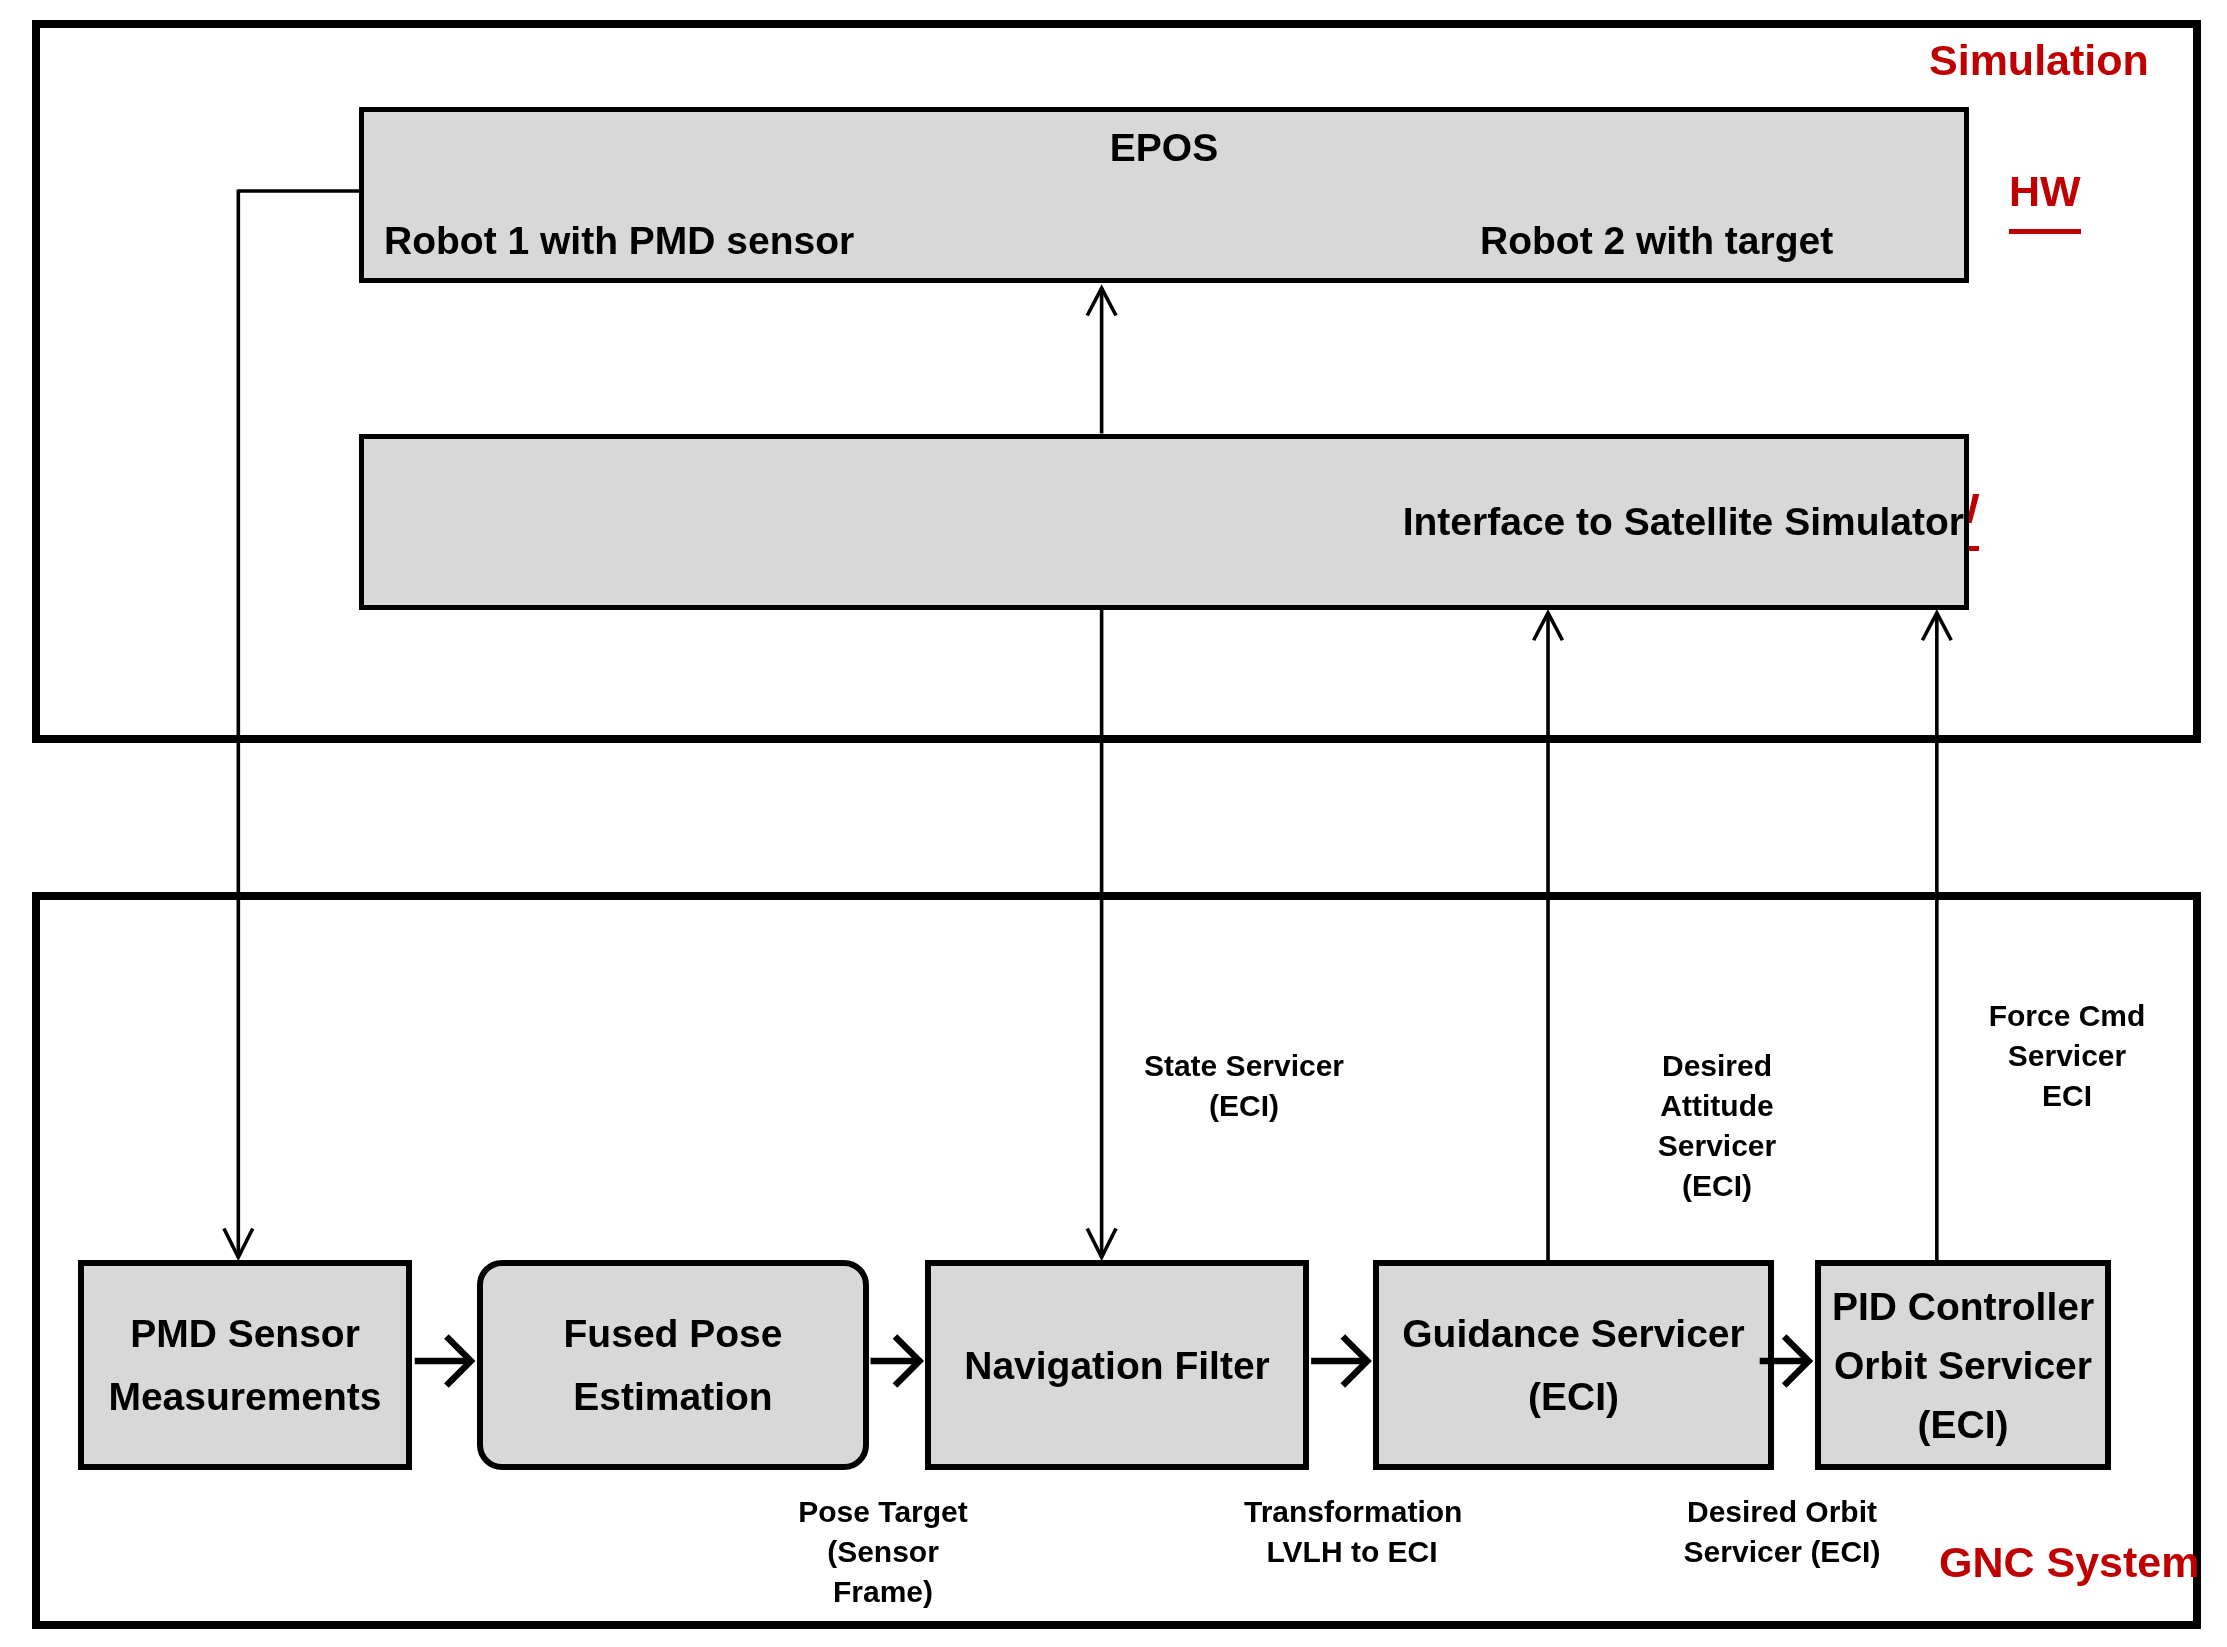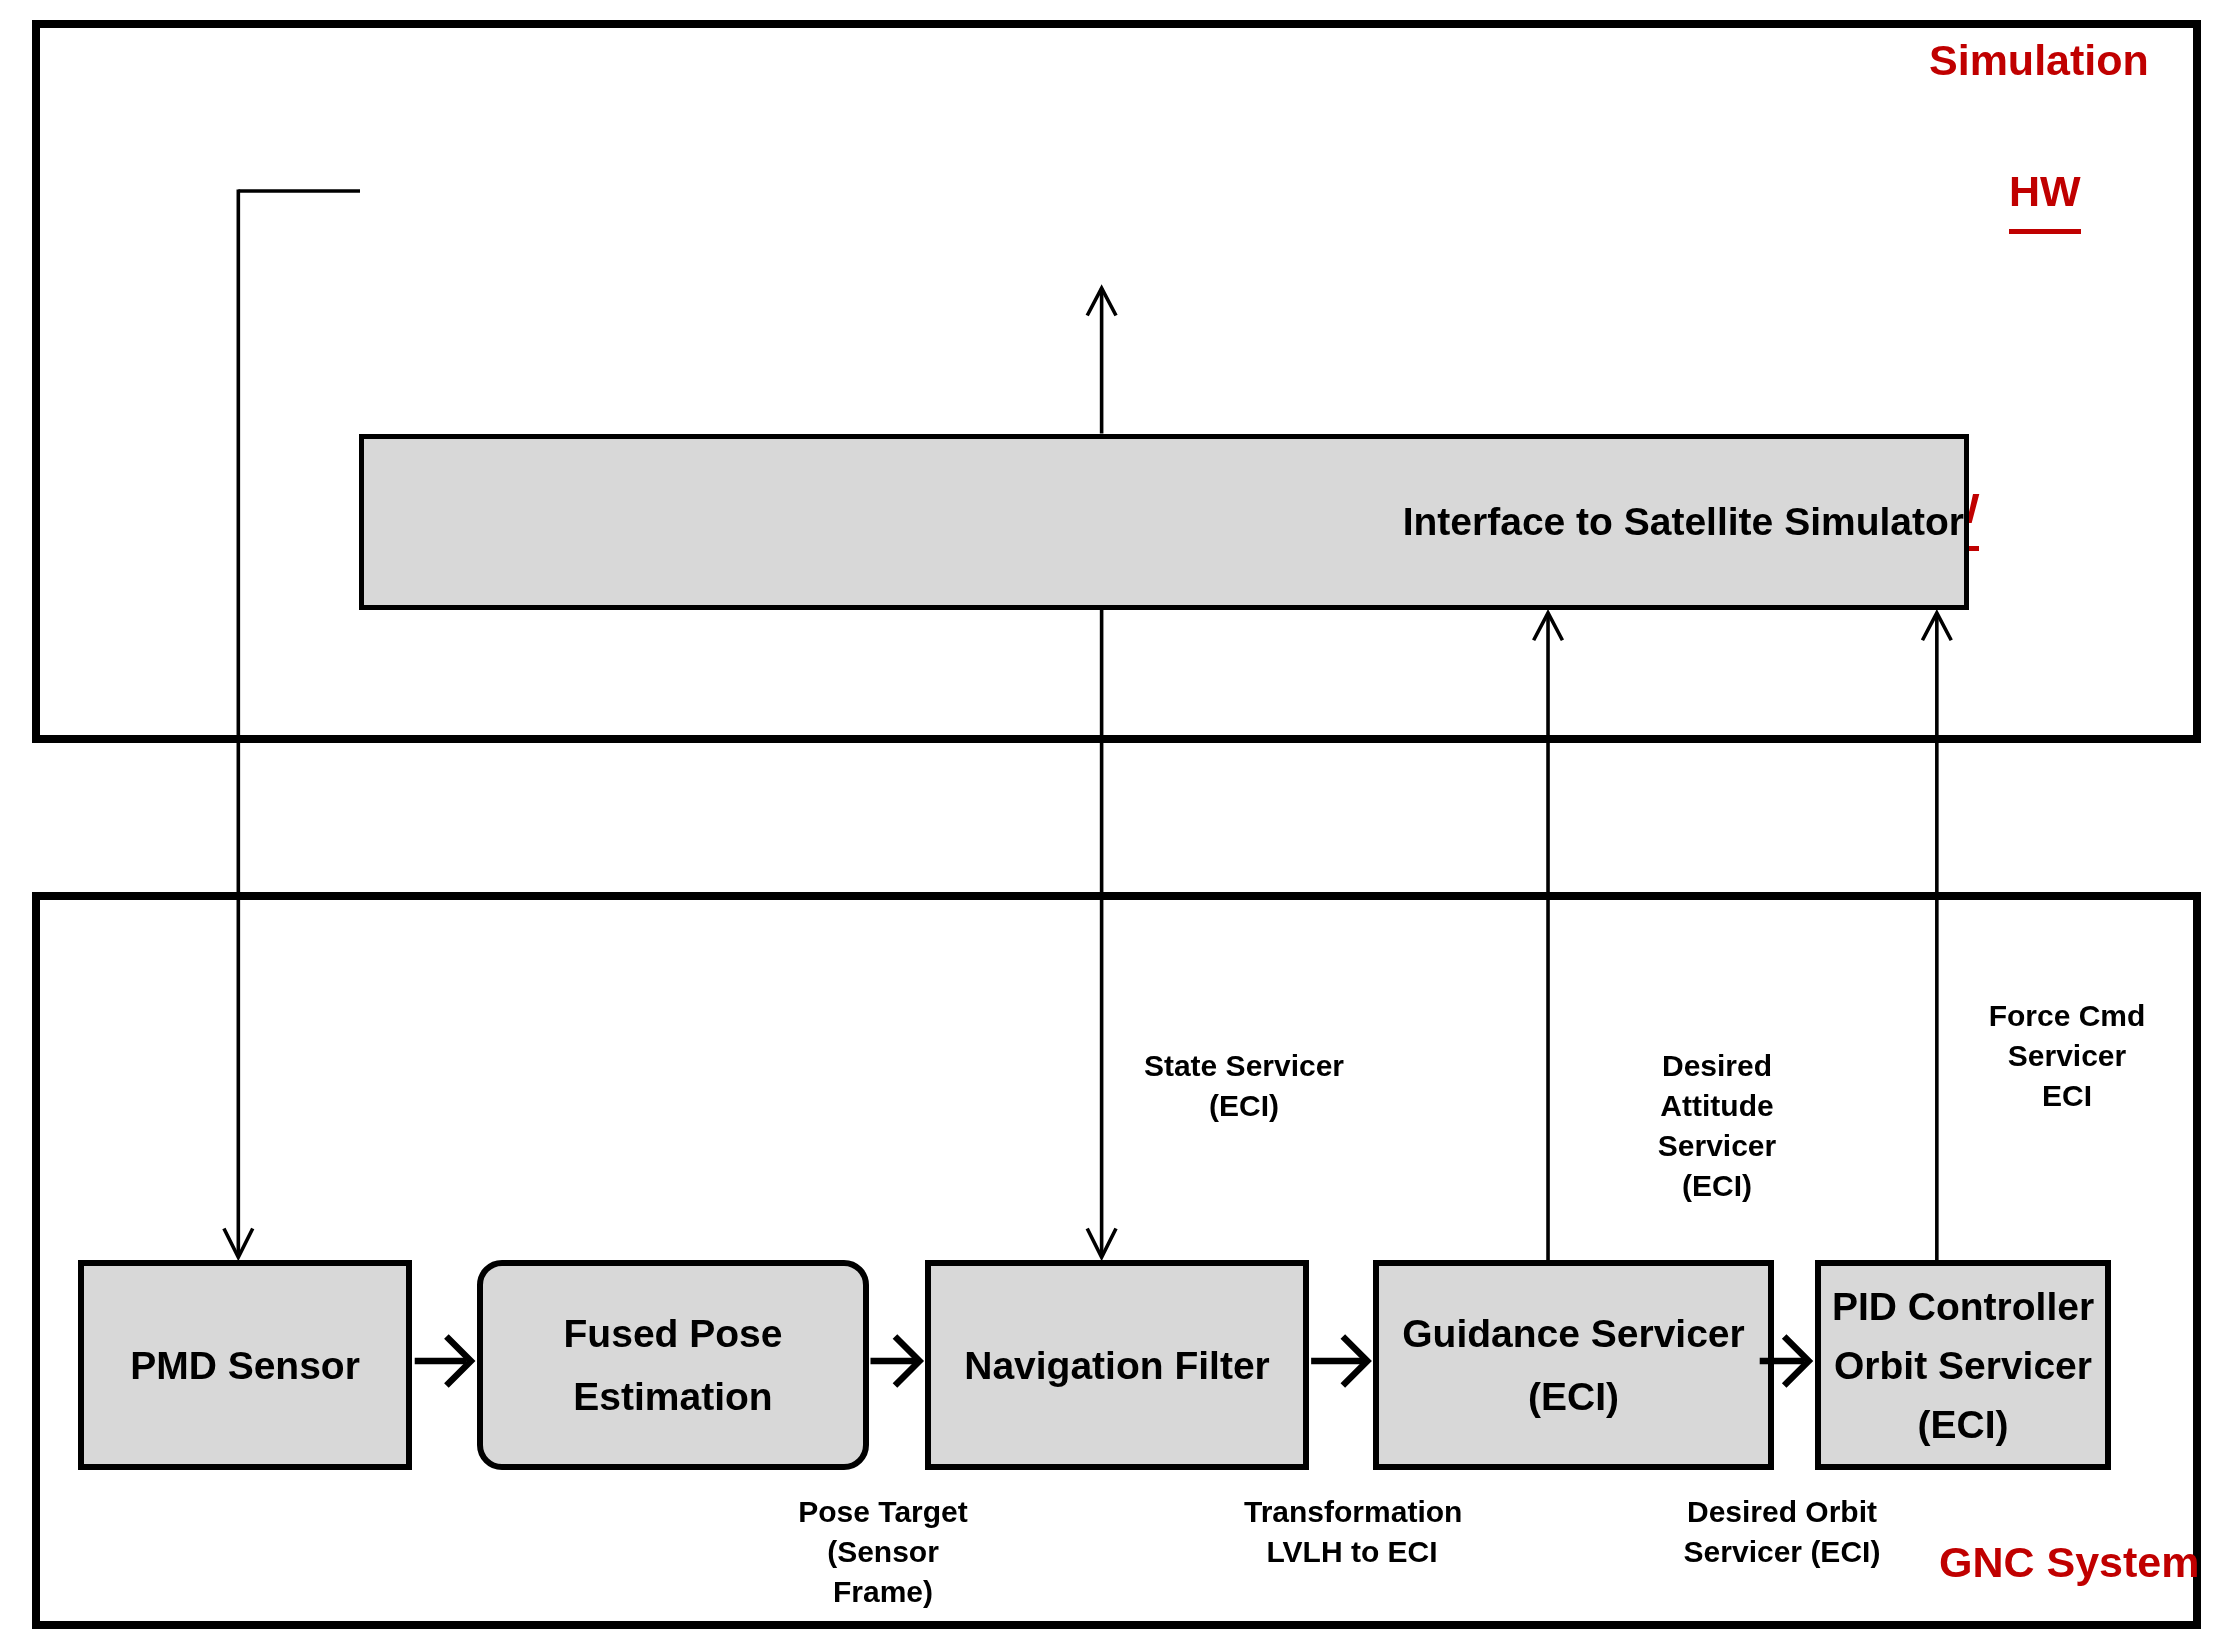--- a/index.html
+++ b/index.html
@@ -31,31 +31,37 @@
 <div class="abs" style="left:0;top:0;width:2227px;height:1647px;">
 
   <div class="abs region" style="left:32px;top:20px;width:2169px;height:723px;"></div>
 
   <div class="abs redlabel" style="left:1929px;top:36px;">Simulation</div>
 
   <div class="abs redlabel" style="left:2009px;top:167px;"><span class="redunderline">HW</span></div>
 
   <div class="abs redlabel" style="left:1910px;top:484px;"><span class="redunderline">SW</span></div>
 
+  <div class="abs graybox" style="left:359px;top:107px;width:1610px;height:176px;">
+    <div class="abs bigtext" style="left:0;top:14.4px;width:100%;text-align:center;">EPOS</div>
+    <div class="abs bigtext" style="left:20px;top:107px;">Robot 1 with PMD sensor</div>
+    <div class="abs bigtext" style="left:1116px;top:107px;">Robot 2 with target</div>
+  </div>
 
   <div class="abs graybox center-flex" style="left:359px;top:434px;width:1610px;height:176px;">
     <div class="bigtext">Interface to Satellite Simulator</div>
   </div>
 
   <div class="abs region" style="left:32px;top:892px;width:2169px;height:737px;"></div>
 
   <div class="abs redlabel" style="left:1939px;top:1538px;">GNC System</div>
 
   <div class="abs gbox" style="left:78px;top:1260px;width:334px;height:210px;">
     <span class="ln">PMD Sensor</span>
+    <span class="ln">Measurements</span>
   </div>
 
   <div class="abs gbox" style="left:477px;top:1260px;width:392px;height:210px;border-radius:25px;">
     <span class="ln">Fused Pose</span>
     <span class="ln">Estimation</span>
   </div>
 
   <div class="abs gbox" style="left:925px;top:1260px;width:384px;height:210px;">
     <span class="ln">Navigation Filter</span>
   </div>

